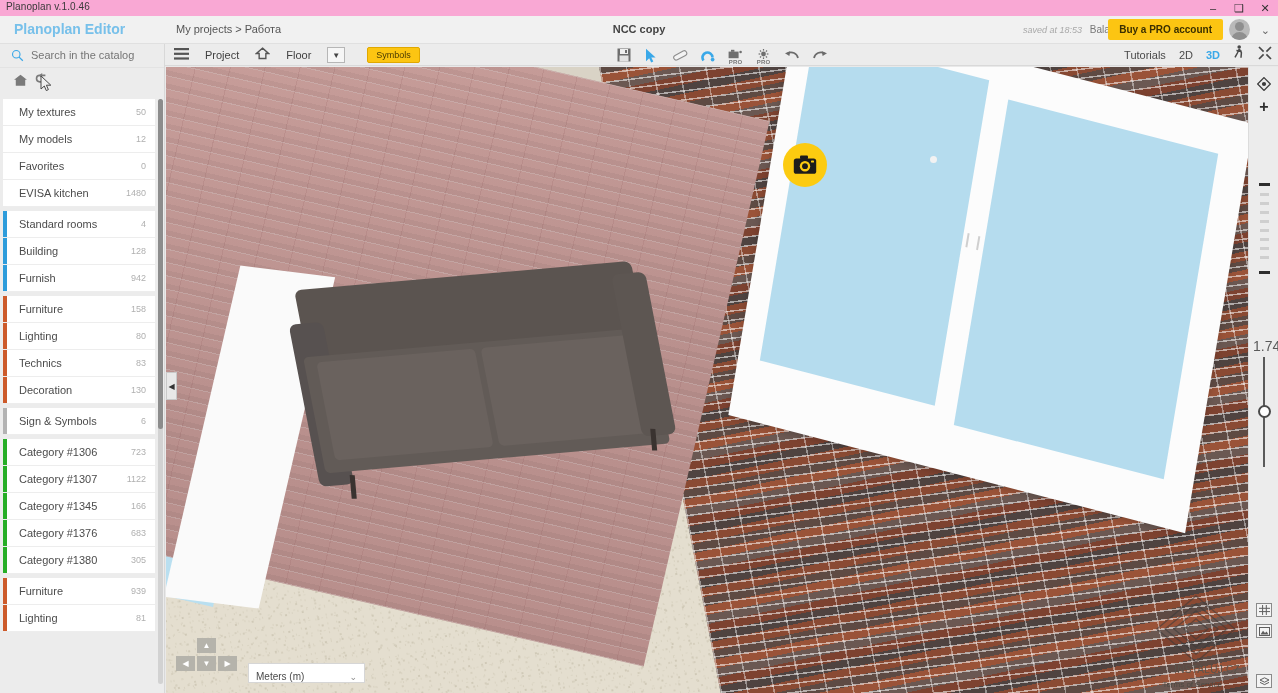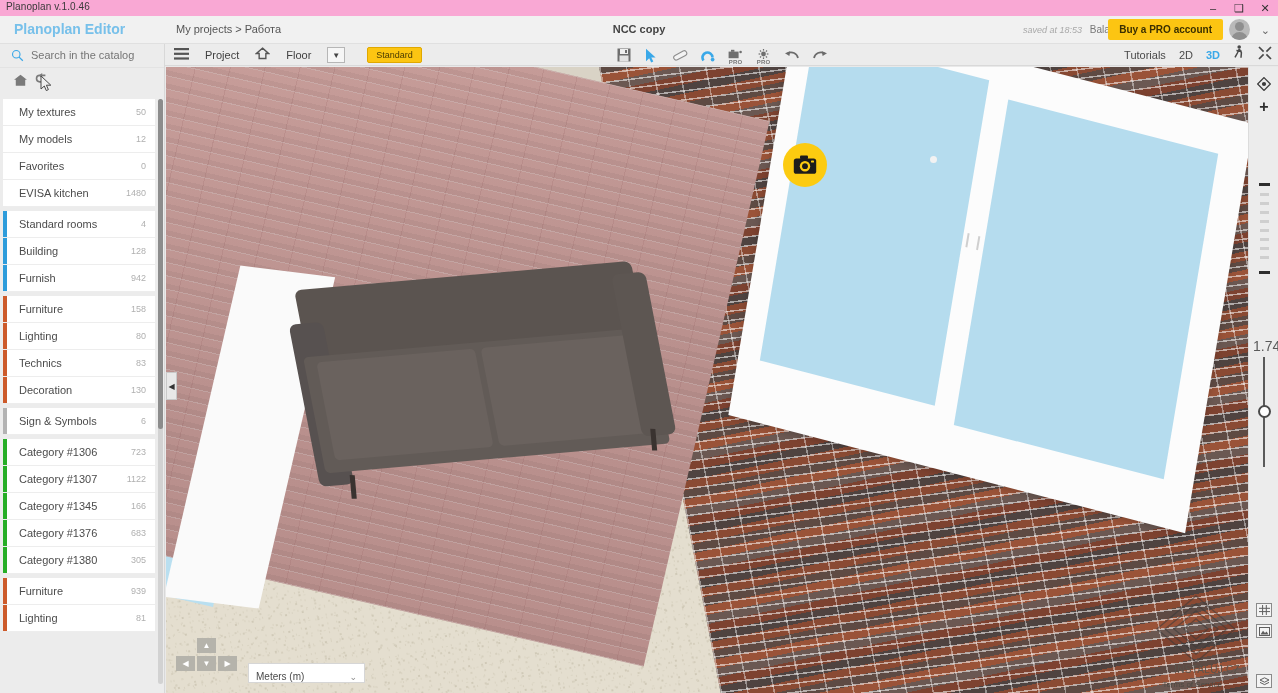--- a/index.html
+++ b/index.html
@@ -343,21 +343,21 @@
         </svg>
     </span>
     <span class="tb-lbl">Project</span>
     <span>
       <svg width="15" height="13" viewBox="0 0 16 14">
           <path d="M8 1.2 L14.6 7 H11.6 V12.4 H4.4 V7 H1.4 Z" fill="none" stroke="#555" stroke-width="1.5"></path>
         </svg>
     </span>
     <span class="tb-lbl">Floor</span>
     <span class="sqbtn">▼</span>
-    <span class="estimate">Standard</span>
+    <span class="estimate">Symbols</span>
   </div>
 
   <div class="tb-center">
     <span class="tbicon">
       <svg width="14" height="14" viewBox="0 0 14 14">
           <rect x="0.5" y="0.5" width="13" height="13" fill="#6e6e6e"></rect>
           <rect x="3" y="1" width="8" height="5" fill="#efefef"></rect>
           <rect x="8" y="2" width="2" height="3" fill="#6e6e6e"></rect>
           <rect x="2.5" y="7.5" width="9" height="6" fill="#e3e3e3"></rect>
         </svg>

